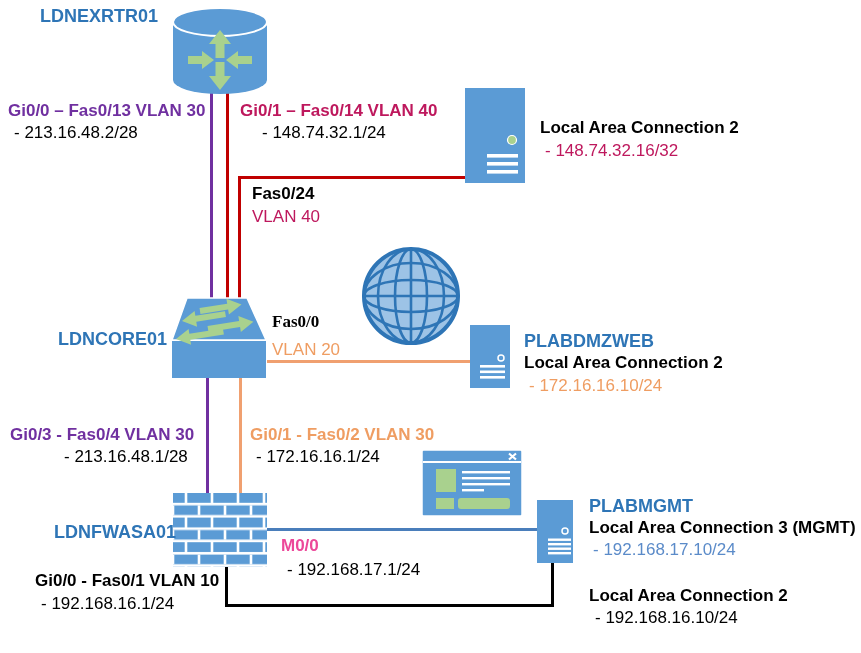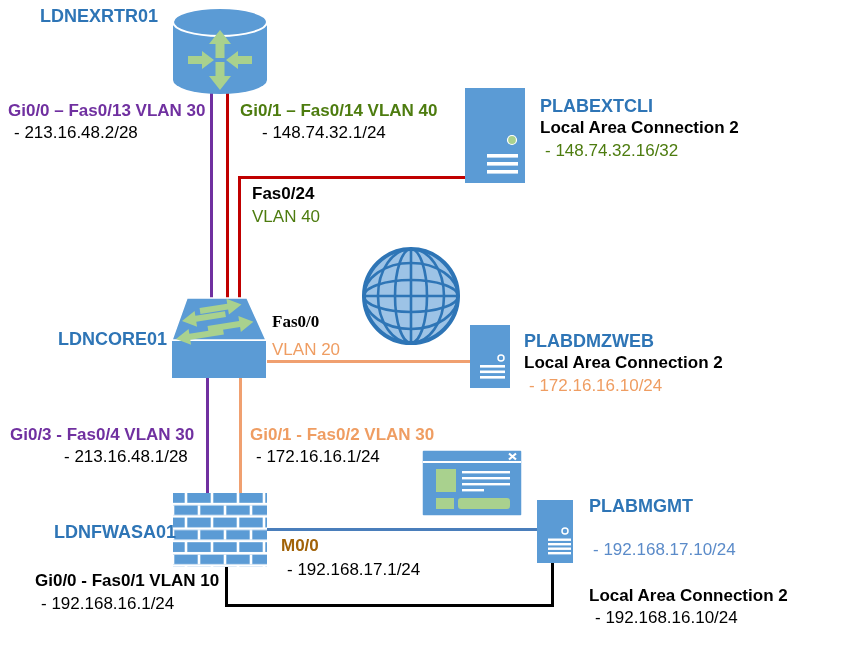--- a/index.html
+++ b/index.html
@@ -2,23 +2,23 @@
 <html><head>
 <meta charset="utf-8">
 <style>
   html,body{margin:0;padding:0;background:#fff;}
   #canvas{
     position:relative;width:861px;height:653px;background:#ffffff;
     font-family:"Liberation Sans",sans-serif;overflow:hidden;
   }
   .lbl{position:absolute;font-size:17px;line-height:20px;white-space:nowrap;color:#000;}
   .b{font-weight:bold;}
-  .blue{color:#a16207;}
+  .blue{color:#ec4899;}
   .purple{color:#7030A0;}
-  .red{color:#4d7c0f;}
+  .red{color:#be185d;}
   .orange{color:#EF9D62;}
   .ipblue{color:#5B8BC9;}
   .nodename{font-size:18px;font-weight:bold;color:#2E75B6;}
   .line{position:absolute;}
   .icon{position:absolute;}
   svg{display:block;}
 </style>
 </head>
 <body>
 
@@ -153,21 +153,20 @@
   </div>
 
   <div class="lbl nodename" style="left:40px;top:6px;">LDNEXRTR01</div>
 
   <div class="lbl b purple" style="left:8px;top:101px;">Gi0/0 – Fas0/13 VLAN 30</div>
   <div class="lbl" style="left:14px;top:123px;">- 213.16.48.2/28</div>
 
   <div class="lbl b red" style="left:240px;top:101px;">Gi0/1 – Fas0/14 VLAN 40</div>
   <div class="lbl" style="left:246px;top:123px;margin-left:16px;">- 148.74.32.1/24</div>
 
-  <div class="lbl nodename" style="left:540px;top:96px;">PLABEXTCLI</div>
   <div class="lbl b" style="left:540px;top:118px;">Local Area Connection 2</div>
   <div class="lbl red" style="left:545px;top:141px;">- 148.74.32.16/32</div>
 
   <div class="lbl b" style="left:252px;top:184px;">Fas0/24</div>
   <div class="lbl red" style="left:252px;top:207px;">VLAN 40</div>
 
   <div class="lbl nodename" style="left:58px;top:329px;">LDNCORE01</div>
 
   <div class="lbl b" style="left:272px;top:312px;font-family:Liberation Serif, serif;">Fas0/0</div>
   <div class="lbl orange" style="left:272px;top:340px;">VLAN 20</div>
@@ -181,20 +180,21 @@
 
   <div class="lbl b orange" style="left:250px;top:425px;">Gi0/1 - Fas0/2 VLAN 30</div>
   <div class="lbl" style="left:256px;top:447px;">- 172.16.16.1/24</div>
 
   <div class="lbl nodename" style="left:54px;top:522px;">LDNFWASA01</div>
 
   <div class="lbl b blue" style="left:281px;top:536px;">M0/0</div>
   <div class="lbl" style="left:287px;top:560px;">- 192.168.17.1/24</div>
 
   <div class="lbl nodename" style="left:589px;top:496px;">PLABMGMT</div>
+  <div class="lbl b" style="left:589px;top:518px;">Local Area Connection 3 (MGMT)</div>
   <div class="lbl ipblue" style="left:593px;top:540px;">- 192.168.17.10/24</div>
   <div class="lbl b" style="left:589px;top:586px;">Local Area Connection 2</div>
   <div class="lbl" style="left:595px;top:608px;">- 192.168.16.10/24</div>
 
   <div class="lbl b" style="left:35px;top:571px;">Gi0/0 - Fas0/1 VLAN 10</div>
   <div class="lbl" style="left:41px;top:594px;">- 192.168.16.1/24</div>
 
 </div>
 
 </body></html>

